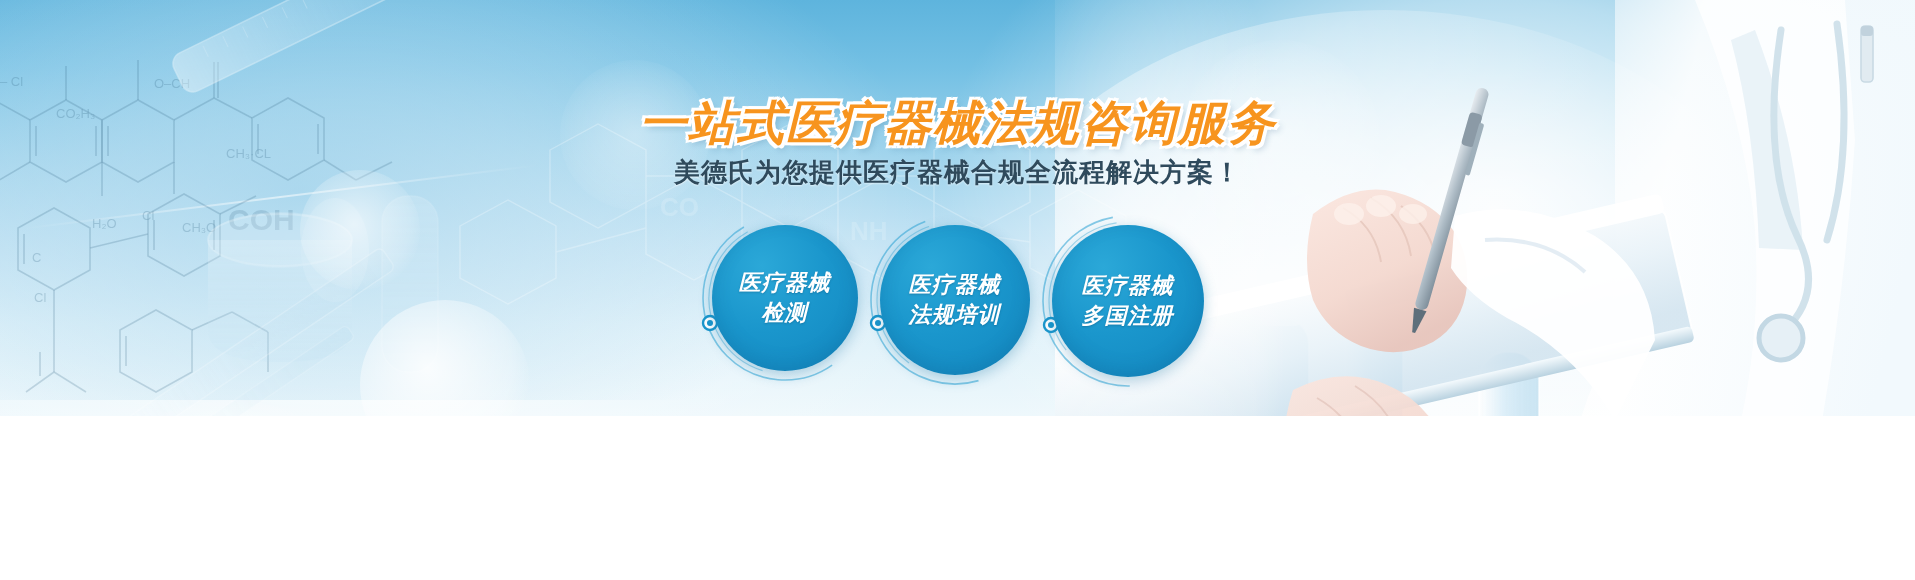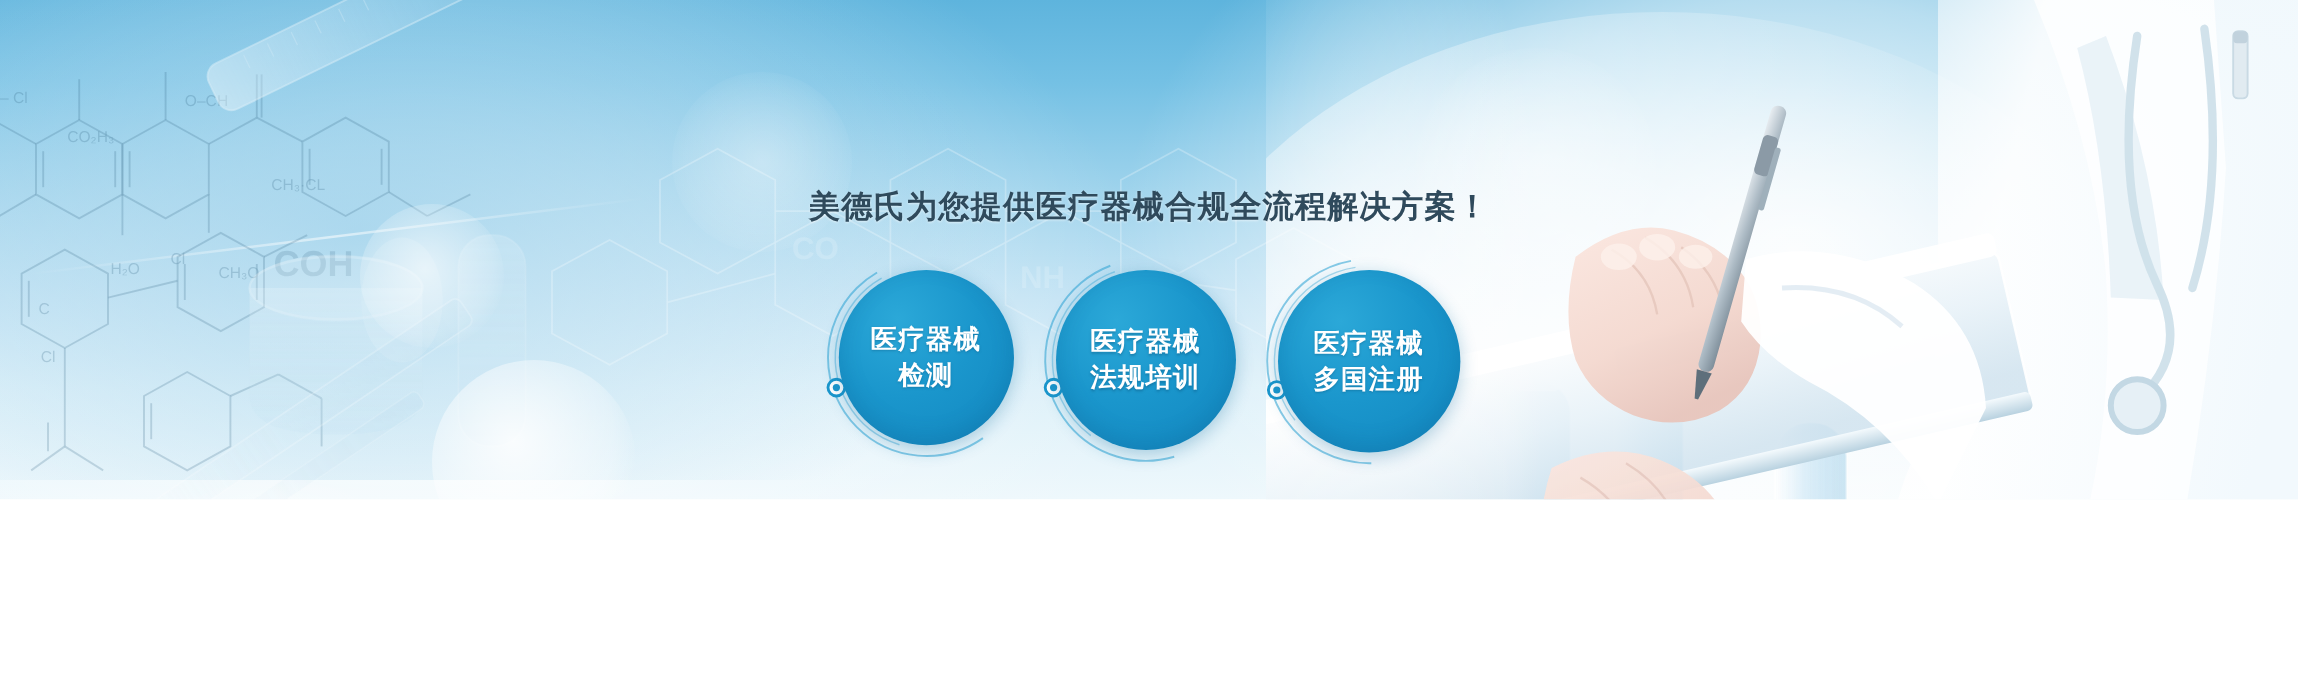--- a/index.html
+++ b/index.html
@@ -117,22 +117,23 @@
   }
 
   
   .badges {
     position:absolute;
     left:0; right:0;
     top:225px;
     display:flex;
     justify-content:center;
     align-items:flex-start;
-    gap:35px;
+    gap:22px;
     z-index:45;
+    font-style:italic;
   }
   .badge {
     position:relative;
     width:146px; height:146px;
     flex:0 0 auto;
   }
   .badge-ring {
     position:absolute; inset:-14px;
     pointer-events:none;
   }
@@ -422,20 +423,23 @@
         </g>
       </g>
 
       <path d="M340 470 Q430 440 520 486 Q596 528 612 580 L330 580 Q306 530 330 486 Z" fill="#ffffff" fill-opacity="0.96"></path>
       <path d="M380 500 Q450 492 512 524" fill="none" stroke="#e0ecf3" stroke-width="5" opacity="0.85"></path>
 
       <rect x="0" y="0" width="240" height="580" fill="url(#haze)" opacity="0.6"></rect>
     </svg>
   </div>
 
+  <div class="headline">
+    <span class="headline-text">一站式医疗器械法规咨询服务</span>
+  </div>
 
   <div class="subhead">
     <span class="subhead-text">美德氏为您提供医疗器械合规全流程解决方案！</span>
   </div>
 
   <div class="badges">
 
     <div class="badge">
       <div class="badge-ring">
         <svg viewBox="0 0 174 174" xmlns="http://www.w3.org/2000/svg">

